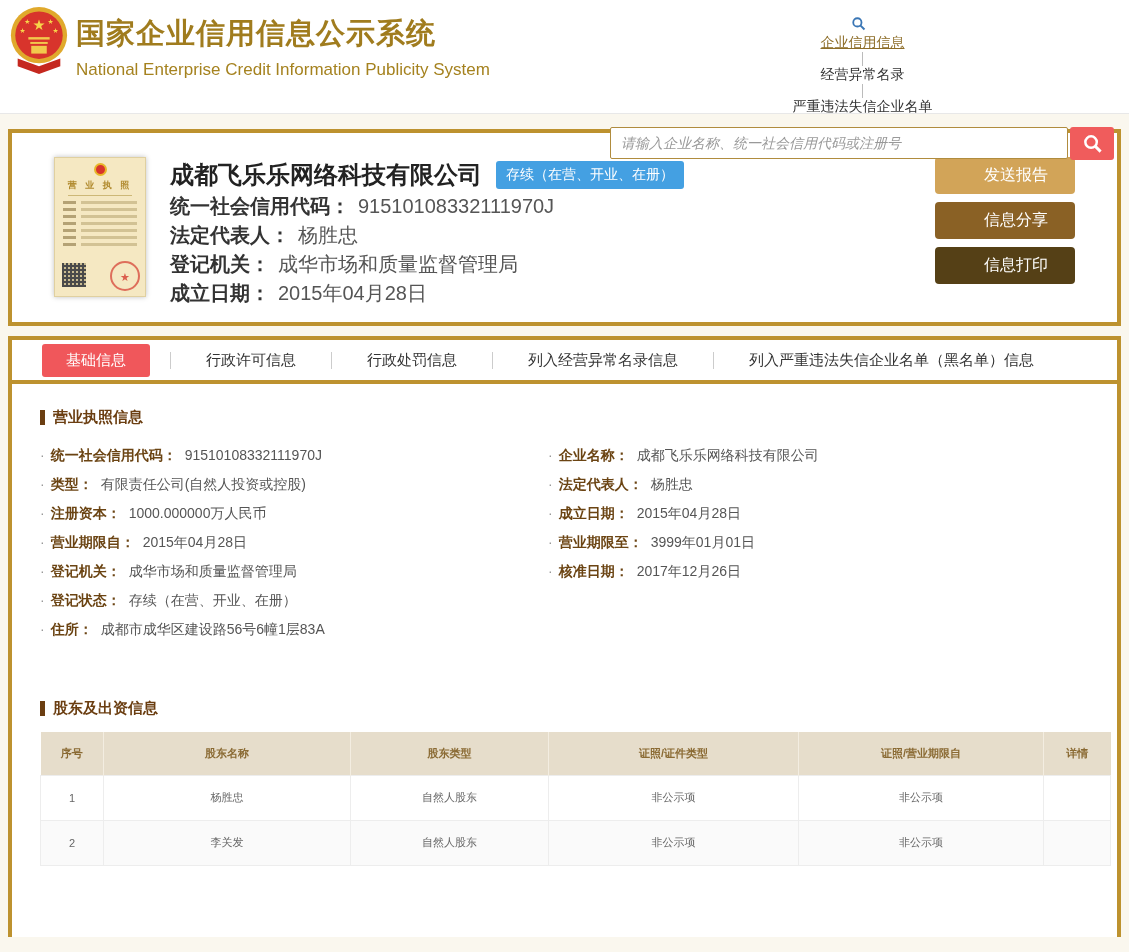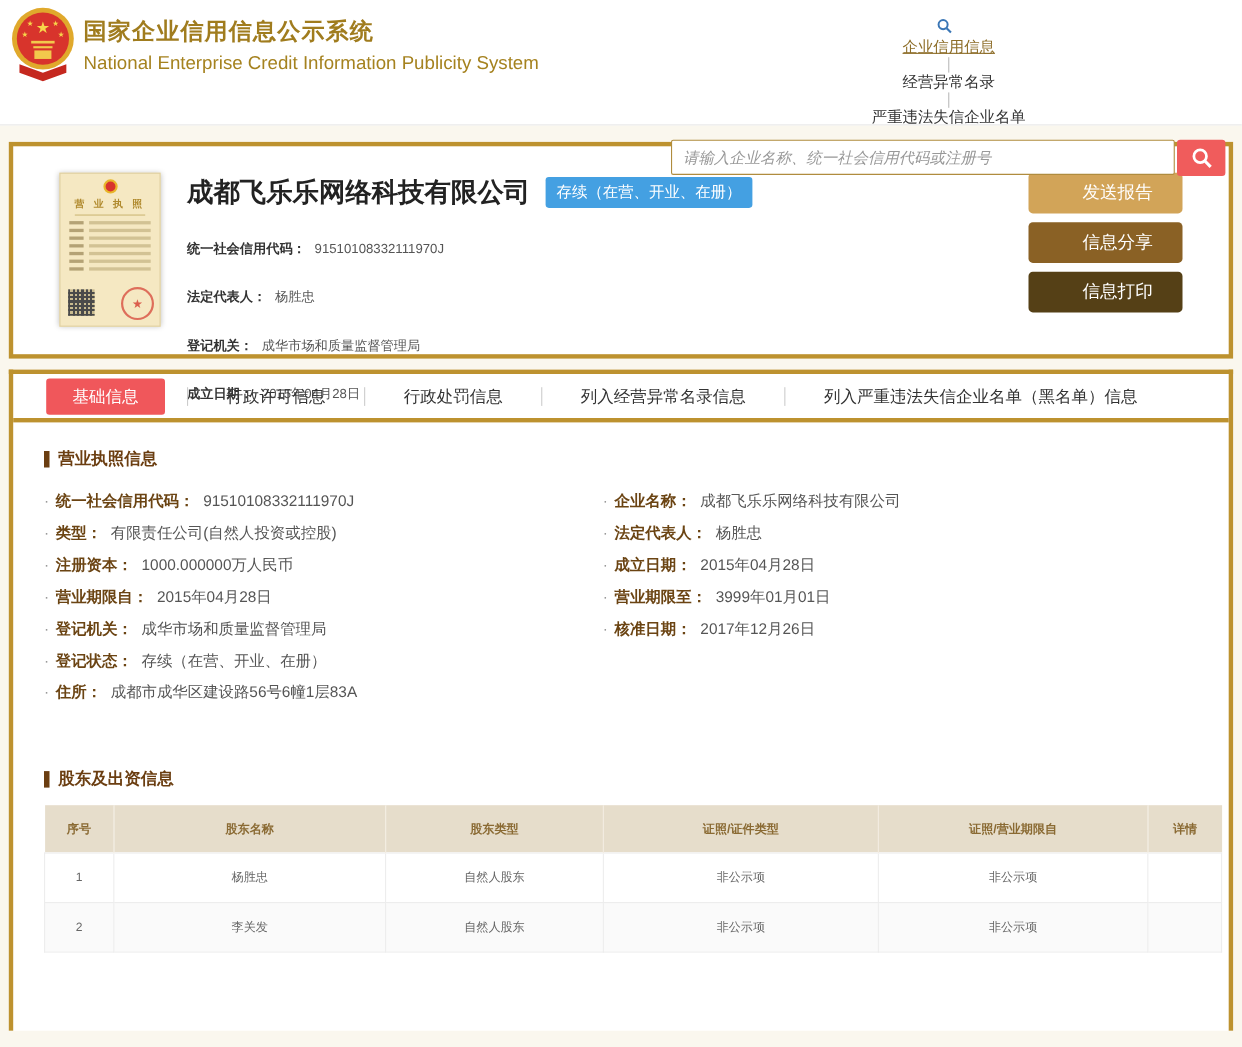--- a/index.html
+++ b/index.html
@@ -3,21 +3,21 @@
 <meta charset="utf-8">
 <style>
   * { margin:0; padding:0; box-sizing:border-box; }
   html,body { width:1129px; height:952px; overflow:hidden; }
   body { font-family:"Liberation Sans","DejaVu Sans",sans-serif; background:#faf7ee; }
 
   
   .site-header { position:relative; width:100%; height:114px; background:#fff; border-bottom:1px solid #e8e8e8; }
   .logo { position:absolute; left:8px; top:6px; width:62px; height:70px; }
   .titles { position:absolute; left:76px; top:14px; }
-  .site-title { font-size:21px; font-weight:bold; color:#a07c1e; letter-spacing:1px; }
+  .site-title { font-size:29px; font-weight:bold; color:#a07c1e; letter-spacing:1px; }
   .site-subtitle { font-size:17px; color:#a5821f; margin-top:6px; }
 
   .header-right { position:absolute; right:14px; top:16px; width:505px; }
   .nav-row { display:flex; align-items:center; font-size:14px;flex-direction:column; }
   .nav-row .mag-blue { margin-right:8px; }
   .nav-link { color:#333; text-decoration:none; cursor:pointer; }
   .nav-link.active { color:#8d6d28; text-decoration:underline; }
   .nav-sep { width:1px; height:14px; background:#bbb; margin:0 16px; }
   .search-row { display:flex; margin-top:11px; }
   .search-input { width:458px; height:32px; border:1px solid #b08c3e; border-radius:2px; padding:0 10px; font-size:14px; color:#333; outline:none;font-style:italic; }
@@ -35,21 +35,21 @@
   .t-line .v { flex:1; height:3px; background:#d2c294; }
   .t-qr { position:absolute; left:7px; bottom:9px; width:24px; height:24px;
           background-image:repeating-linear-gradient(0deg,#4a4a4a 0 2px,rgba(0,0,0,0) 2px 4px),
                            repeating-linear-gradient(90deg,#4a4a4a 0 2px,#c9bb90 2px 4px); }
   .t-seal { position:absolute; right:5px; bottom:5px; width:30px; height:30px; border:2px solid rgba(214,69,56,.75); border-radius:50%; color:rgba(214,69,56,.85); font-size:11px; text-align:center; line-height:28px; }
 
   .company-main { flex:1; padding-left:24px; }
   .name-row { display:flex; align-items:center; margin-top:2px; }
   .company-name { font-size:24px; font-weight:bold; color:#222; }
   .status-badge { margin-left:14px; background:#44a0e2; color:#fff; font-size:14px; padding:5px 10px; border-radius:3px; white-space:nowrap; }
-  .c-field { margin-top:27px; font-size:12px; }
+  .c-field { margin-top:2px; font-size:20px; }
   .c-field .lb { font-weight:bold; color:#333; }
   .c-field .vl { color:#555; margin-left:8px; }
 
   .card-buttons { width:140px; flex:none; }
   .cbtn { display:block; width:140px; height:37px; margin-bottom:8px; border:none; border-radius:4px; color:#fff; font-size:16px; text-align:center; padding-left:22px; cursor:pointer; font-family:inherit; }
   .cbtn.report { background:#d2a458; }
   .cbtn.share  { background:#8a6125; }
   .cbtn.print  { background:#554016; }
 
   

